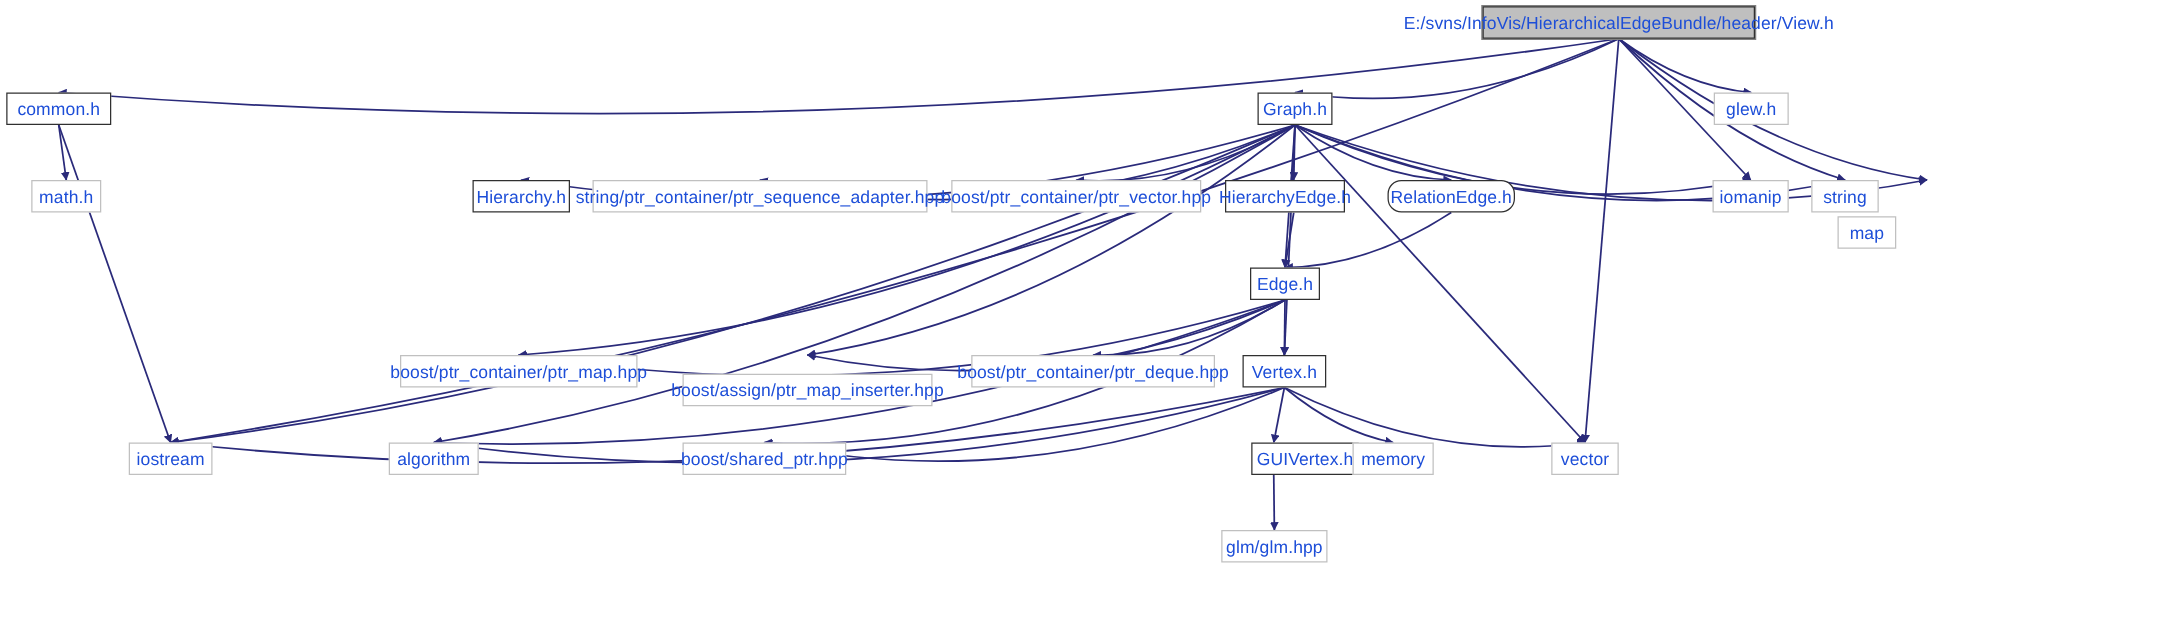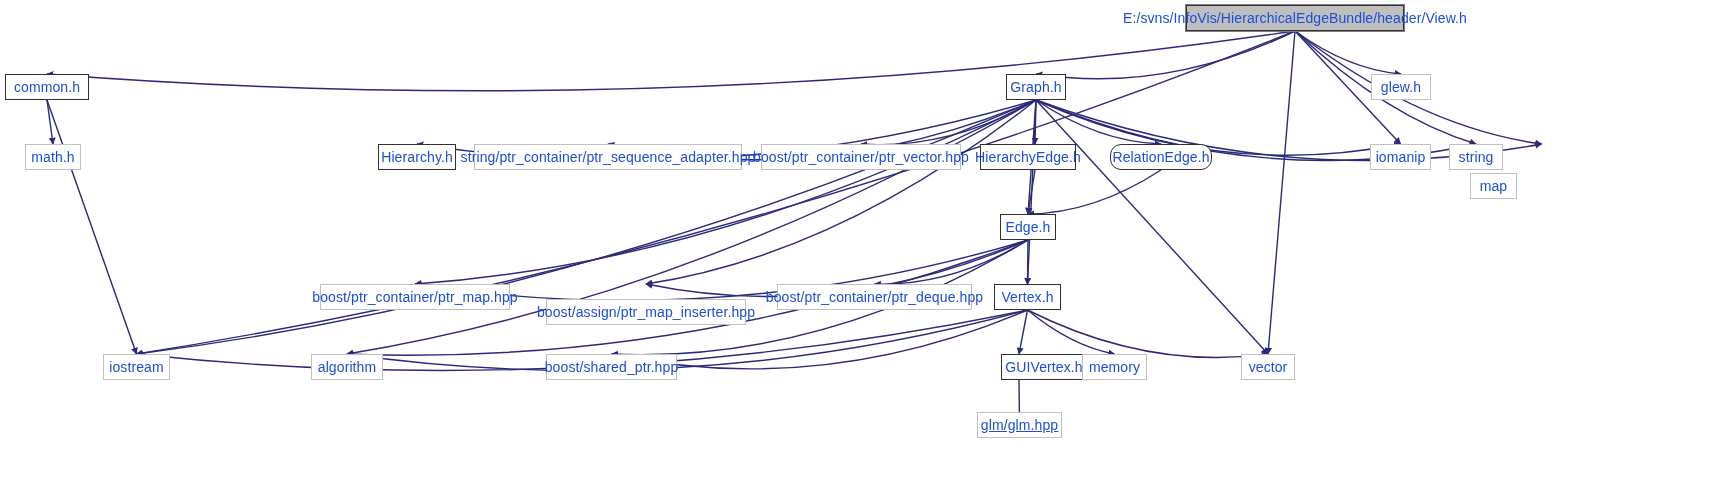--- a/index.html
+++ b/index.html
@@ -167,17 +167,17 @@
       </div>
       <div class="node local" style="left: 1001px; top: 354px; width: 86px;">
         <span>GUIVertex.h</span>
       </div>
       <div class="node " style="left: 1082px; top: 354px; width: 65px;">
         <span>memory</span>
       </div>
       <div class="node " style="left: 1241px; top: 354px; width: 54px;">
         <span>vector</span>
       </div>
-      <div class="node " style="left: 977px; top: 412px; width: 85px; text-decoration: underline;">
+      <div class="node " style="left: 977px; top: 424px; width: 85px;">
         <span>glm/glm.hpp</span>
       </div>
     </div>
 </div>
 
 </body></html>

